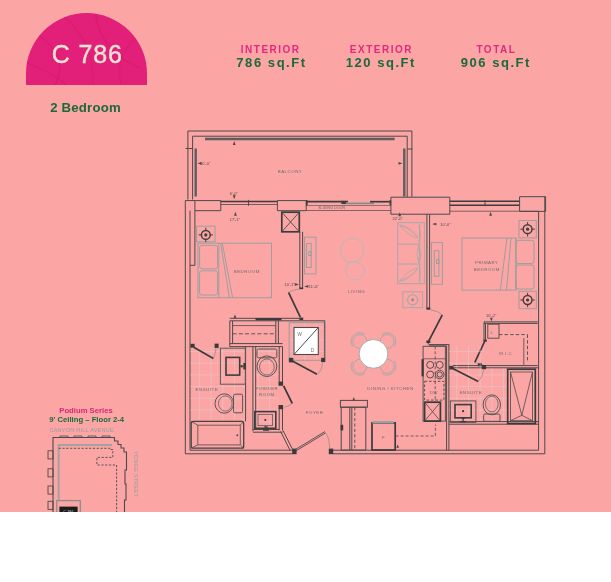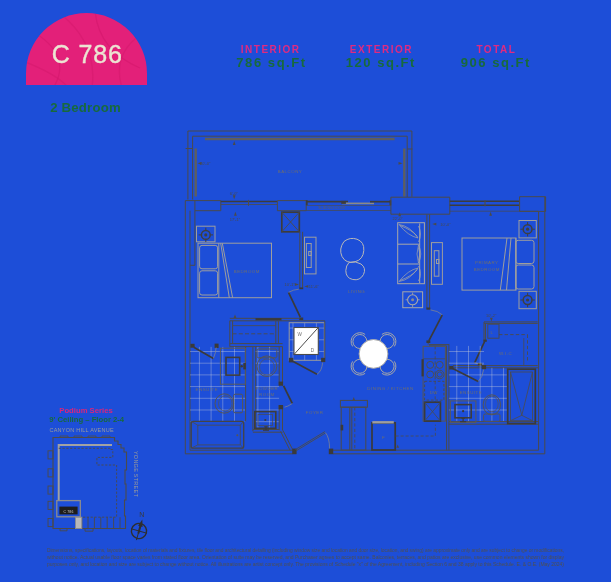--- a/index.html
+++ b/index.html
@@ -1,16 +1,16 @@
 <!DOCTYPE html>
 <html><head>
 <meta charset="utf-8">
 <style>
 html,body{margin:0;padding:0;background:#fff}
-#page{position:relative;width:611px;height:582px;background:#1d4ed8;font-family:"Liberation Sans",sans-serif;overflow:hidden}
+#page{position:relative;width:611px;height:512px;background:#fca5a5;font-family:"Liberation Sans",sans-serif;overflow:hidden}
 svg{position:absolute;left:0;top:0}
 text{font-family:"Liberation Sans",sans-serif}
 .rm{fill:#6e6e6e;font-size:4.4px;letter-spacing:.5px}
 .dim{fill:#4a4a4a;font-size:3.9px;letter-spacing:.1px}
 </style>
 </head>
 <body>
 <div id="page">
 <svg width="611" height="582" viewBox="0 0 611 582">
 

